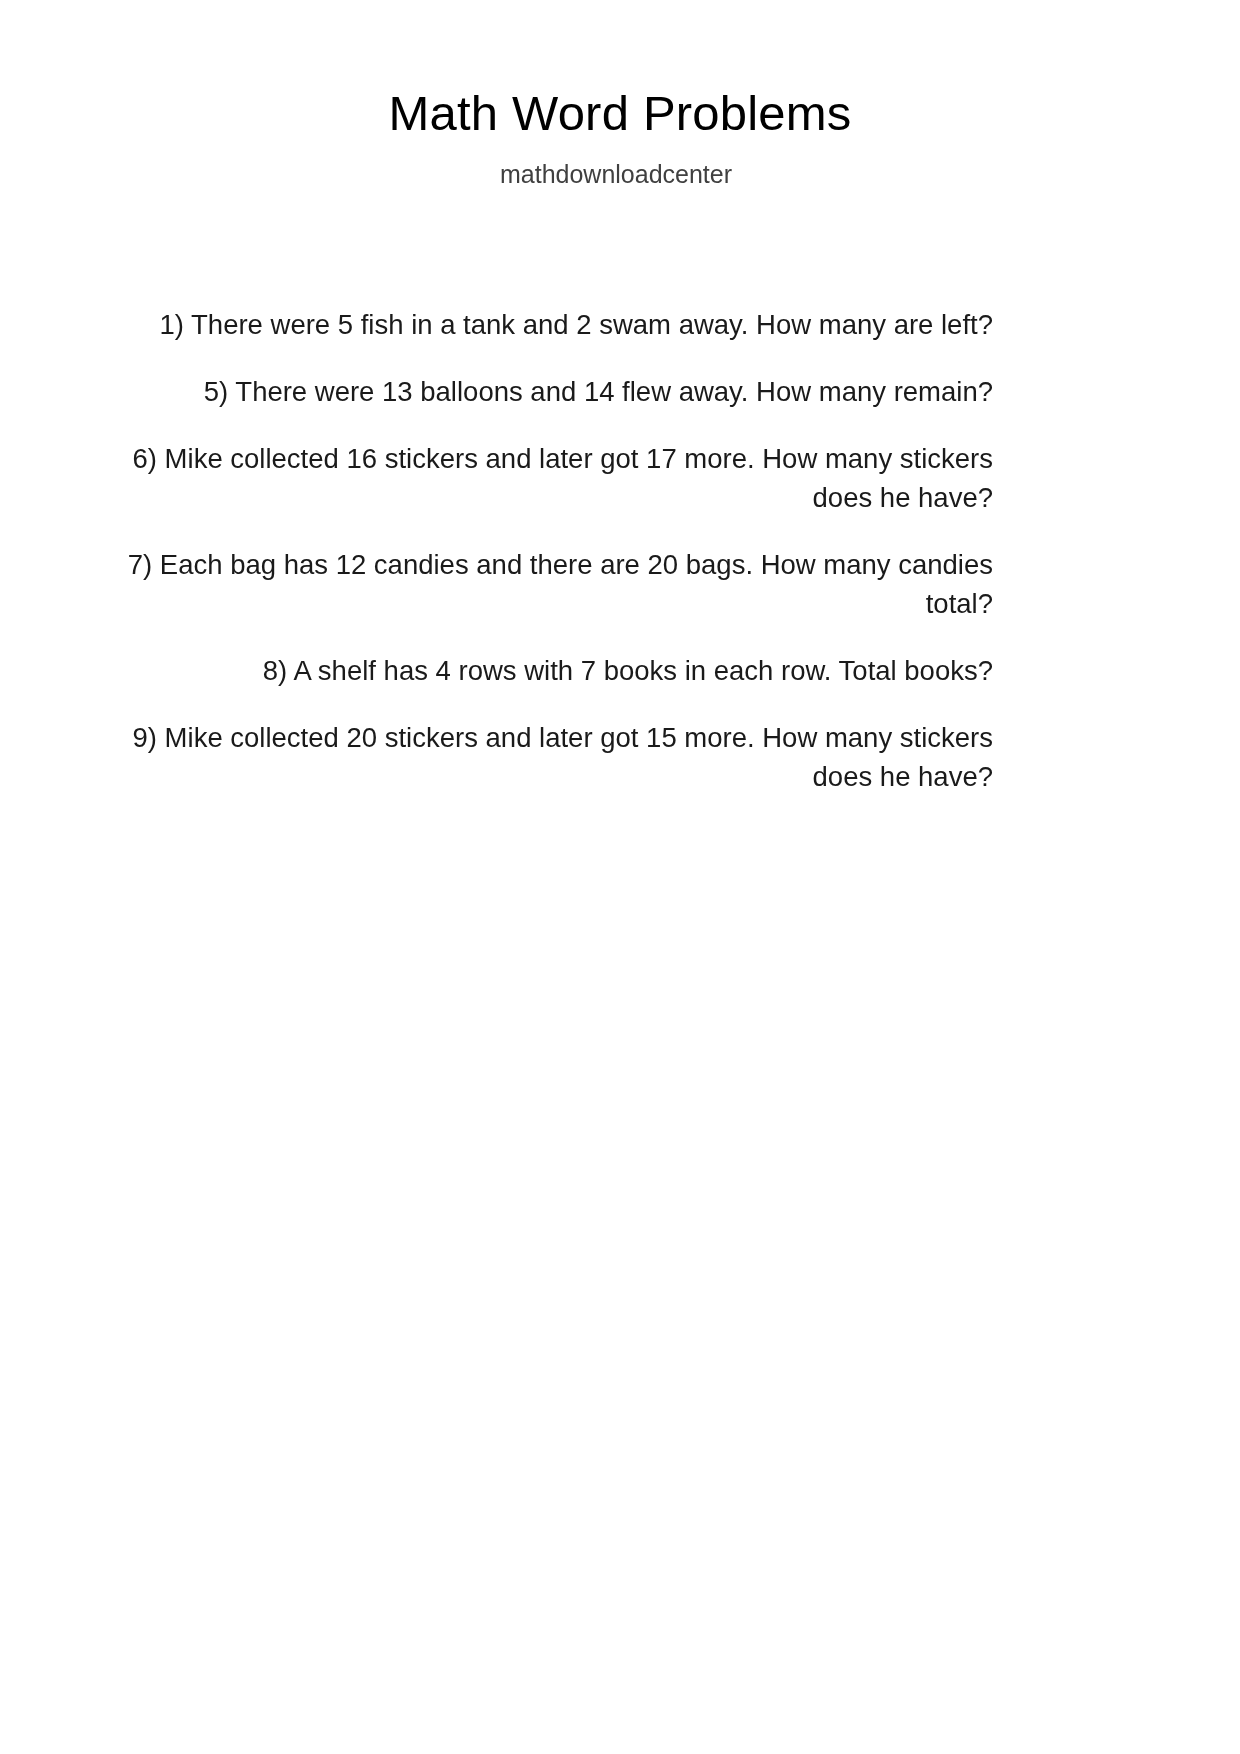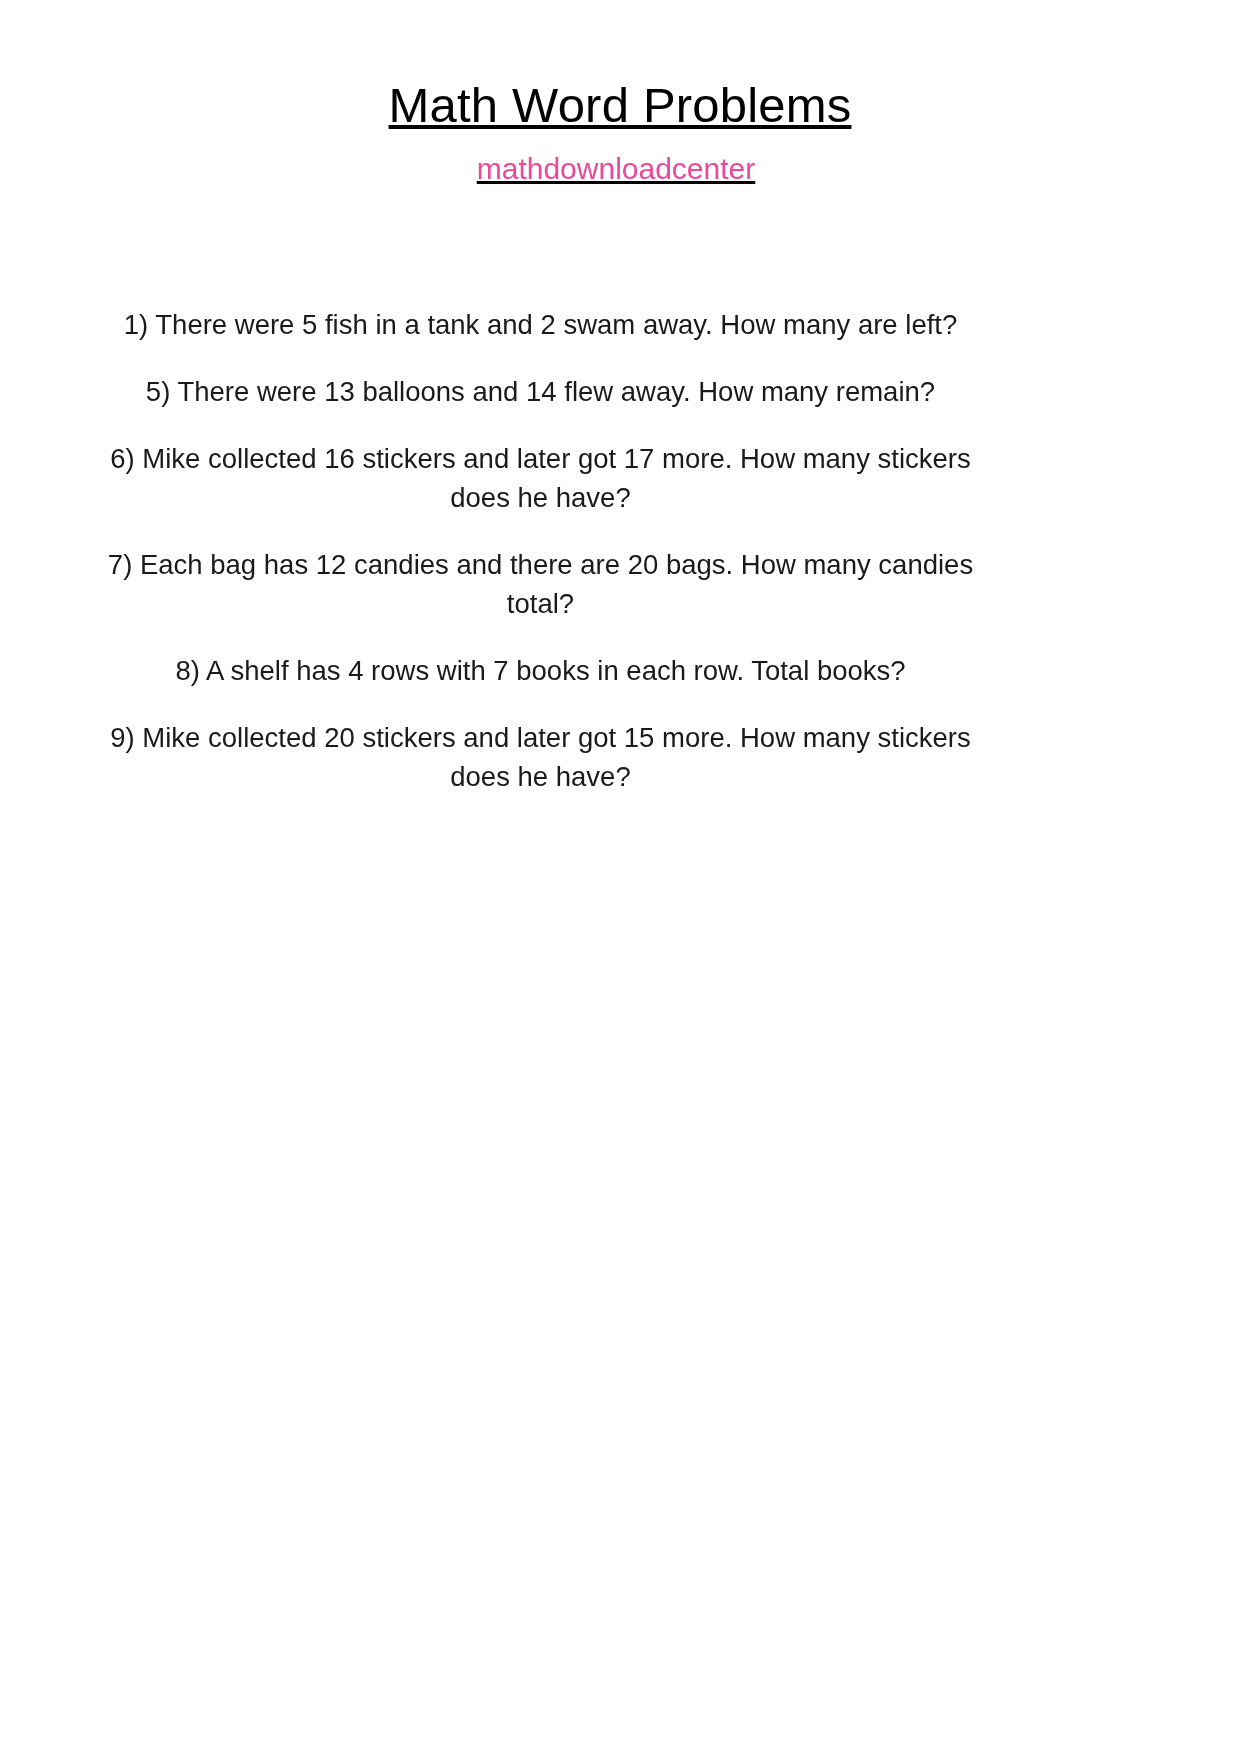--- a/index.html
+++ b/index.html
@@ -12,58 +12,57 @@
     height: 1754px;
     font-family: "Liberation Sans", sans-serif;
     color: #000000;
     -webkit-font-smoothing: antialiased;
   }
   .page {
     position: relative;
     width: 1240px;
     height: 1567px;
     box-sizing: border-box;
-    padding: 0;
-    text-decoration: underline;
+    padding: 8px;
   }
   .header {
     text-align: center;
     padding-top: 78px;
   }
   .doc-title {
     font-size: 49px;
     font-weight: 400;
     line-height: 1.12;
     letter-spacing: 0.2px;
     color: #000000;
     margin: 0;
   }
   .doc-subtitle {
-    font-size: 30px;
+    font-size: 25px;
     font-weight: 400;
-    color: #ec4899;
+    color: #404040;
     margin: 18px 8px 0 0;
     line-height: 1.2;
   }
   .problems {
     margin: 0;
     padding: 0;
     list-style: none;
     position: absolute;
     left: 88px;
     right: 88px;
     top: 305px;
   }
   .problem {
     font-size: 27.5px;
     line-height: 1.42;
     color: #1a1a1a;
     margin: 0 0 28px 0;
     max-width: 905px;
-    text-align: center;
+    text-align: right;
   }
   .problem:last-child {
     margin-bottom: 16px;
   }
 </style>
 </head>
 <body>
 
 <div class="page">
 

